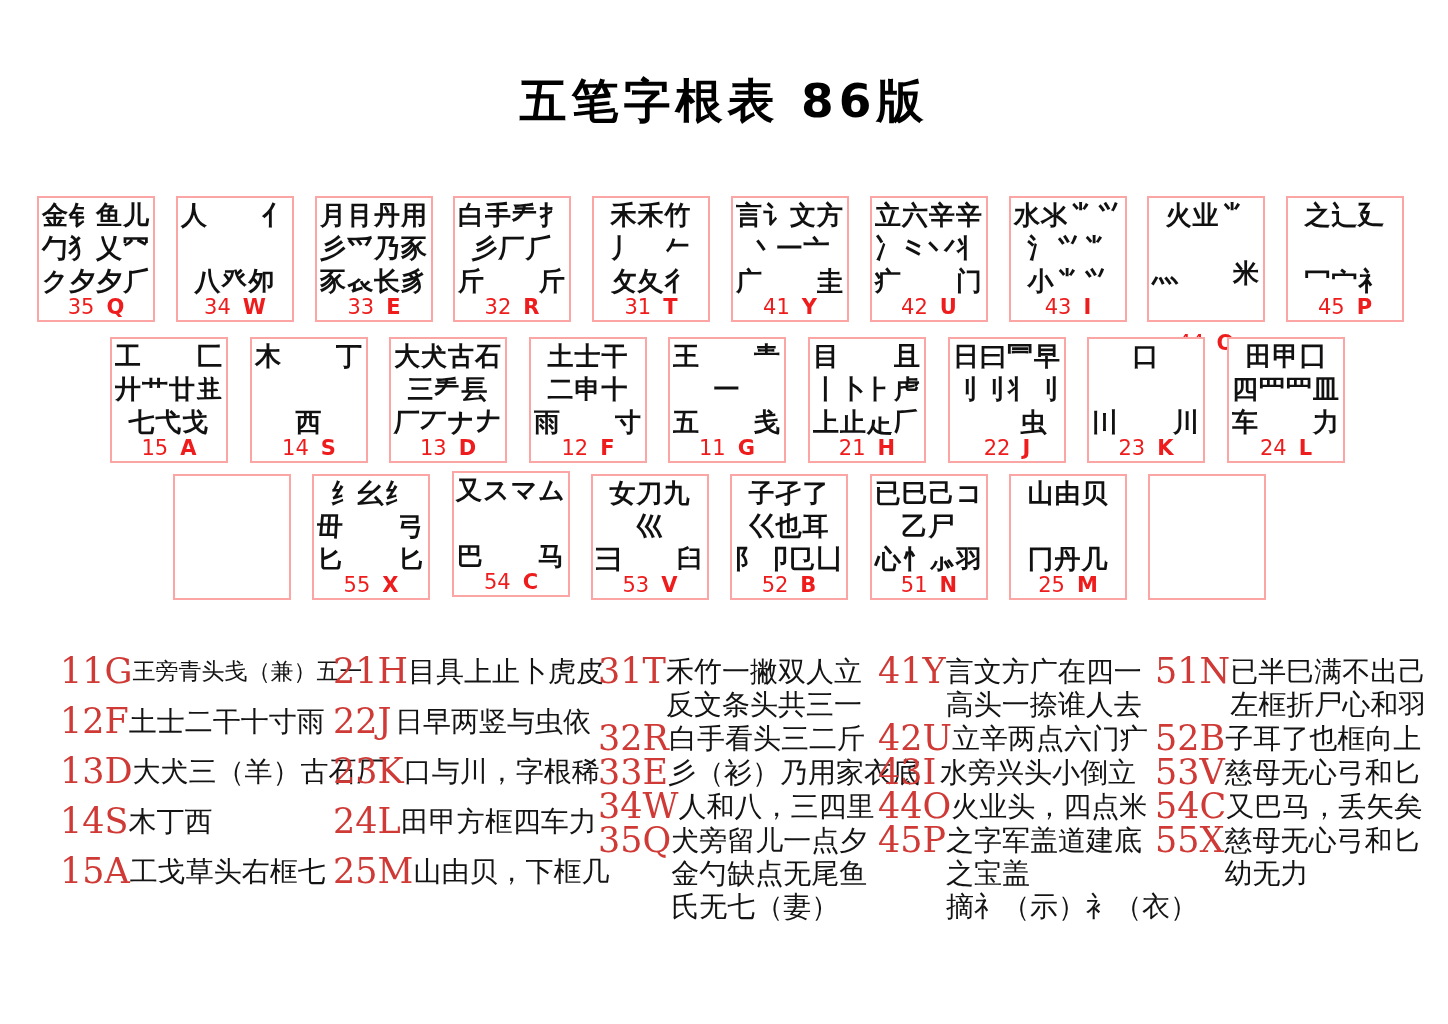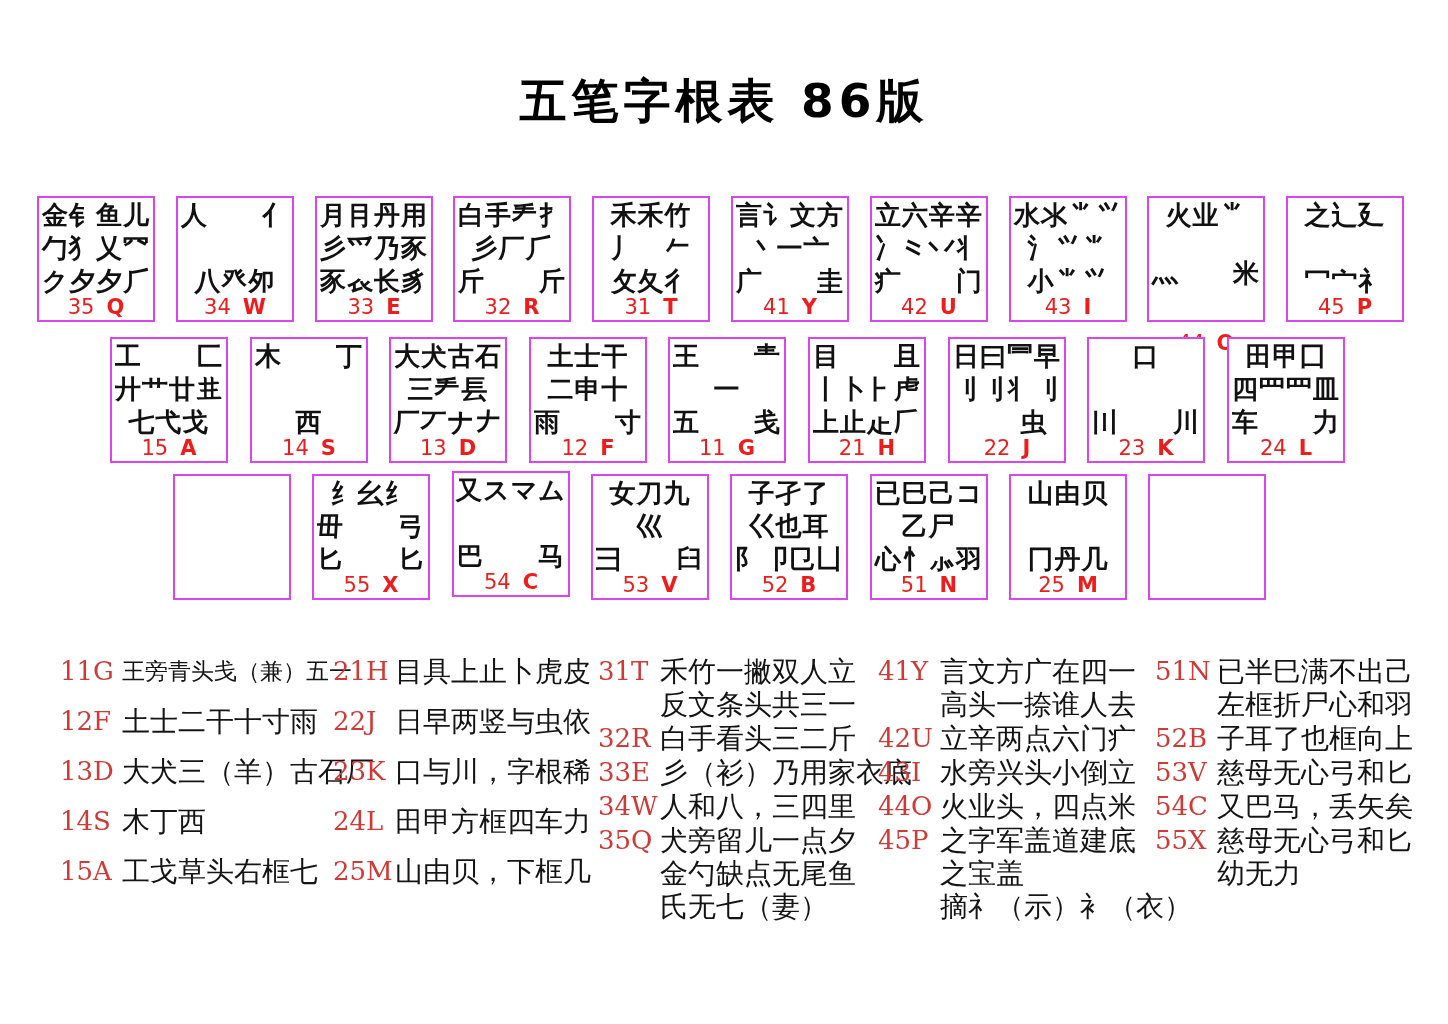--- a/index.html
+++ b/index.html
@@ -6,42 +6,42 @@
   .canvas{
     position:relative;width:1448px;height:940px;background:#ffffff;
     font-family:"DejaVu Sans","Liberation Sans",sans-serif;overflow:hidden;
   }
   .title{
     position:absolute;top:70px;left:0;width:100%;text-align:center;
     font-size:47px;font-weight:bold;letter-spacing:5px;color:#000;
     white-space:pre;
   }
   .key{
-    position:absolute;width:118px;height:126px;border:2px solid #d946ef;
+    position:absolute;width:118px;height:126px;border:2px solid #fca5a5;
     background:#fff;box-sizing:border-box;display:flex;flex-direction:column;
     justify-content:space-between;padding:3px 2px 1px;
   }
   .klines{flex:1;display:flex;flex-direction:column;justify-content:space-between;}
   .kline{
     font-size:26px;font-weight:bold;color:#111;text-align:center;
     line-height:29px;letter-spacing:1px;white-space:pre;height:29px;
   }
   .klabel{
     text-align:center;font-size:21px;line-height:23px;white-space:pre;
     font-weight:bold;
   }
   .knum{color:#ee1c1c;font-weight:normal;margin-right:12px;}
   .kletter{color:#ee1c1c;font-weight:bold;}
   .mcol{position:absolute;top:655px;}
   .mentry{display:flex;align-items:flex-start;}
   .gap-big{margin-bottom:17px;}
   .gap-small{margin-bottom:1px;}
   .mcode{
     font-family:"DejaVu Serif","Liberation Serif",serif;color:#cf3a36;
-    font-size:26px;line-height:33px;min-width:62px;white-space:pre;
+    font-size:35px;line-height:33px;min-width:62px;white-space:pre;
   }
   .mtext{
     font-family:"DejaVu Serif","Liberation Serif",serif;color:#141414;
     font-size:28px;line-height:33px;white-space:pre;
   }
   .mtext.small{font-size:23px;line-height:33px;}
   .mline{white-space:pre;}
 </style>
 </head>
 <body>

